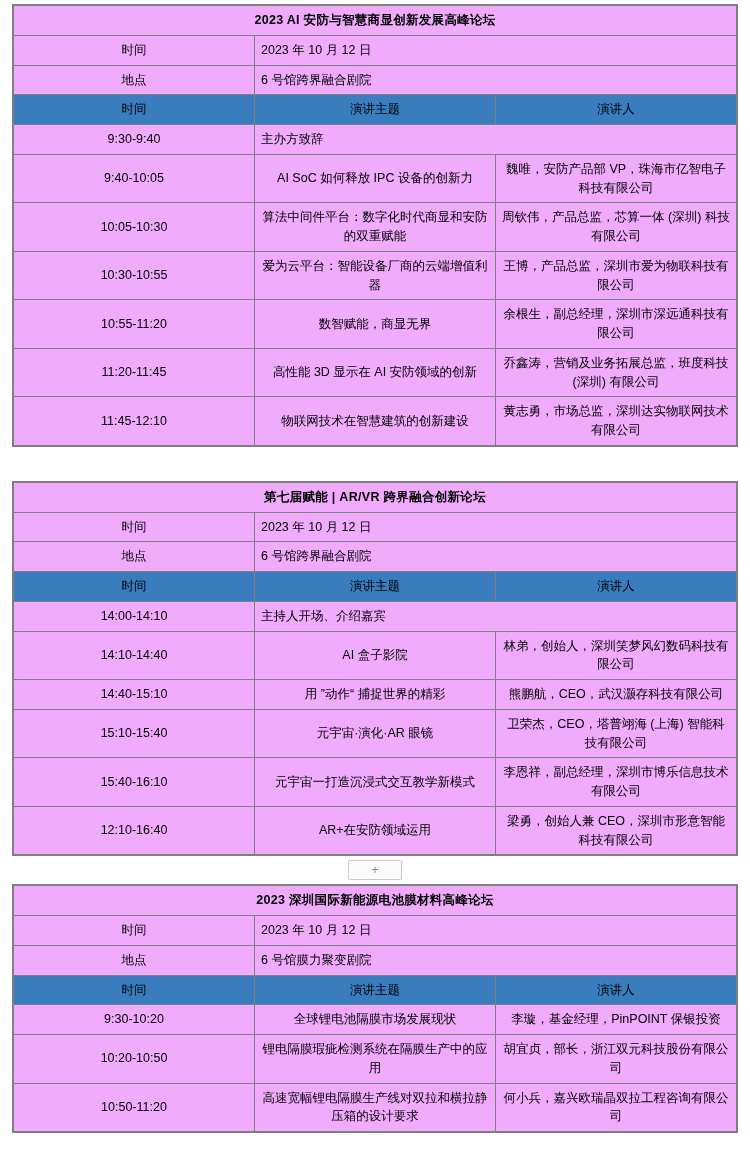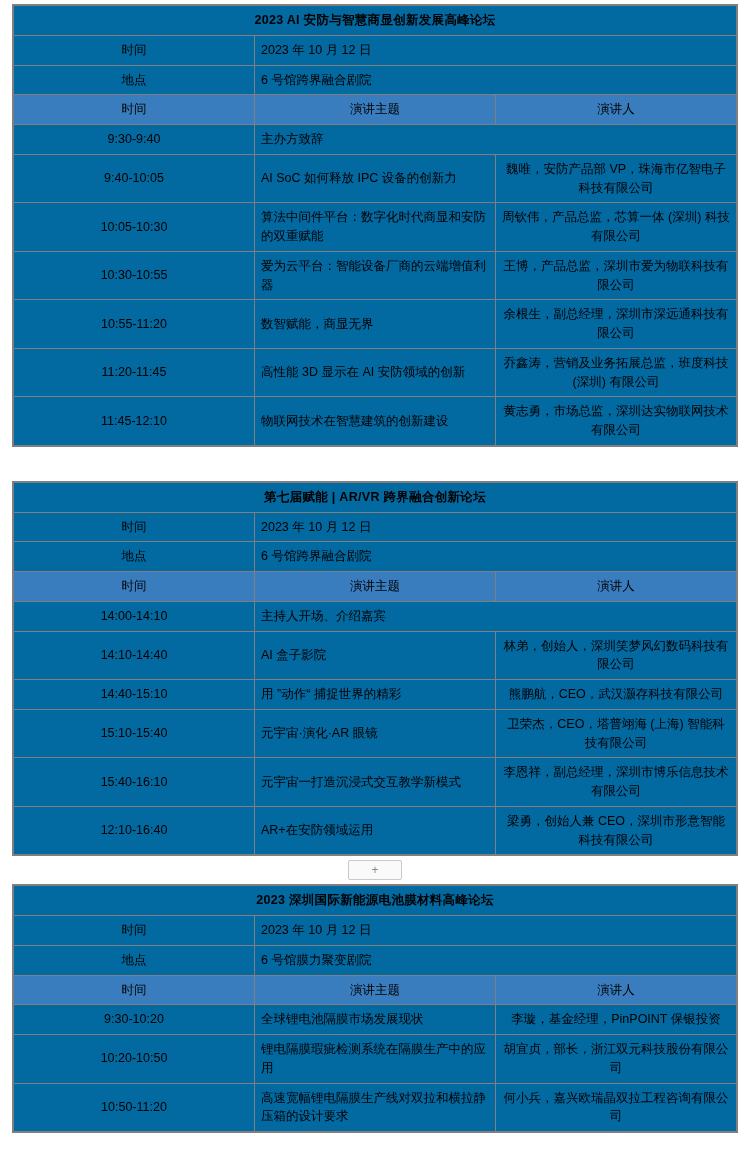--- a/index.html
+++ b/index.html
@@ -16,21 +16,21 @@
   }
   .page {
     width: 750px;
     padding: 0;
   }
   .agenda-block {
     width: 726px;
     margin: 0 auto 0 auto;
     border: 1px solid #7f7f7f;
     border-collapse: collapse;
-    background: #0369a1;
+    background: #f0abfc;
   }
   table.agenda {
     width: 100%;
     border-collapse: collapse;
     table-layout: fixed;
   }
   table.agenda td, table.agenda th {
     border: 1px solid #7f7f7f;
     font-size: 12.5px;
     color: #000;
@@ -60,20 +60,21 @@
     text-align: center;
     font-weight: normal;
     font-size: 12.5px;
     padding: 7px 6px;
   }
   .c-time {
     width: 100px;
     text-align: center;
   }
   .c-topic {
+    text-align: center;
   }
   .c-speaker {
     text-align: center;
   }
   .full-span {
     text-align: left;
   }
   .gap-20 { height: 34px; }
 
   .plus-wrap {

